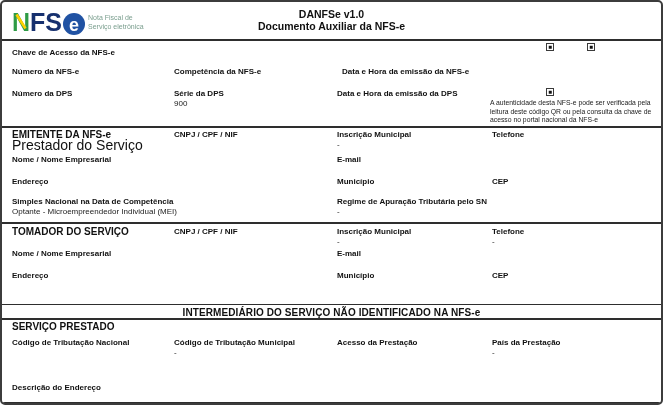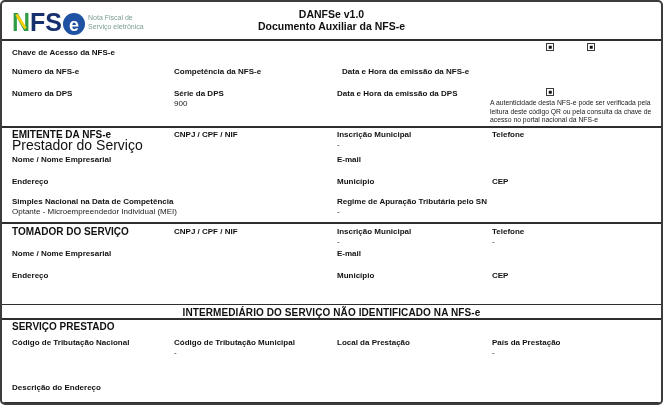--- a/index.html
+++ b/index.html
@@ -183,21 +183,21 @@
     <div class="lbl">Código de Tributação Nacional</div>
     <div class="val"></div>
   </div>
 
   <div class="abs sec-title" style="left:10px; top:319px;">SERVIÇO PRESTADO</div>
   <div class="abs field" style="left:172px; top:336px;">
     <div class="lbl">Código de Tributação Municipal</div>
     <div class="val">-</div>
   </div>
   <div class="abs field" style="left:335px; top:336px;">
-    <div class="lbl">Local da Prestação</div>
+    <div class="lbl">Acesso da Prestação</div>
     <div class="val"></div>
   </div>
   <div class="abs field" style="left:490px; top:336px;">
     <div class="lbl">País da Prestação</div>
     <div class="val">-</div>
   </div>
 
   <div class="abs field" style="left:10px; top:381px;">
     <div class="lbl">Descrição do Endereço</div>
     <div class="val"></div>

